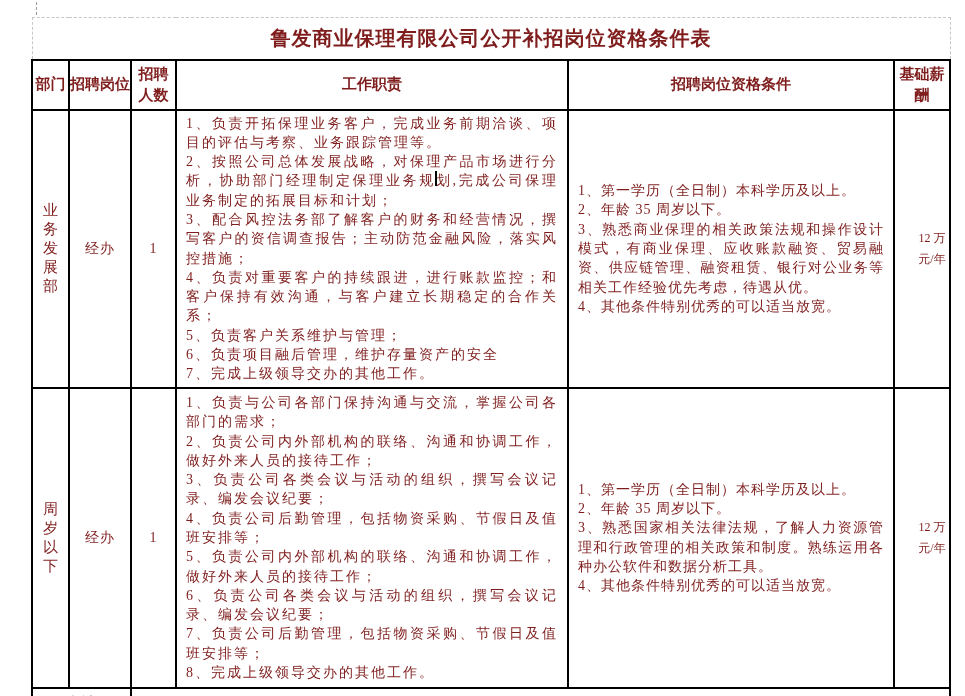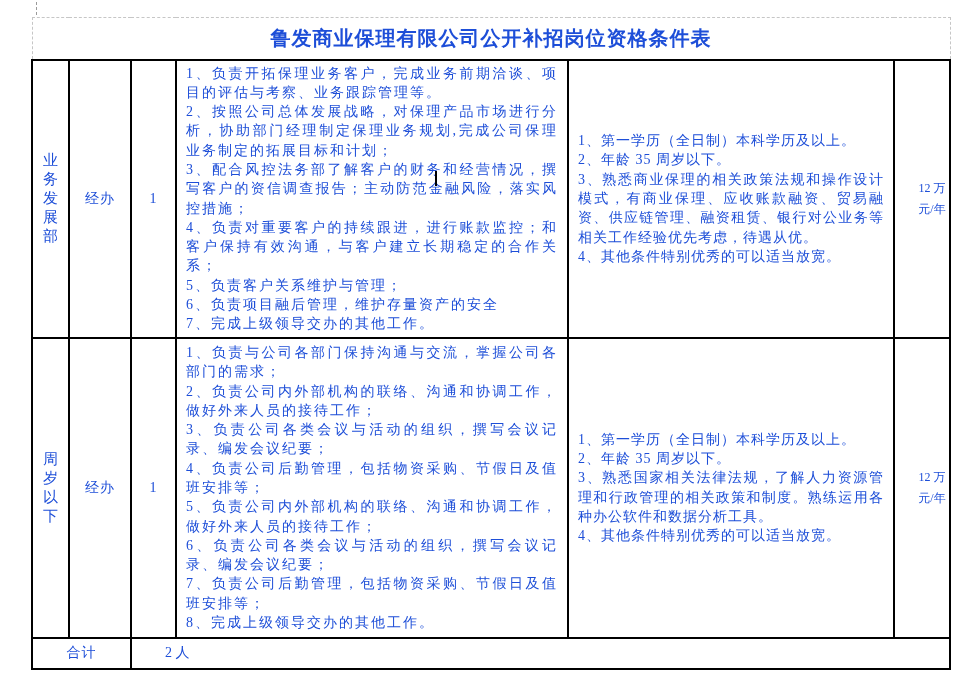--- a/index.html
+++ b/index.html
@@ -4,21 +4,21 @@
 <style>
   * { margin: 0; padding: 0; box-sizing: border-box; }
   html, body { background: #fff; }
   .page {
     position: relative;
     width: 965px;
     height: 696px;
     background: #ffffff;
     overflow: hidden;
     font-family: "Liberation Serif", "DejaVu Serif", serif;
-    color: #1d4ed8;
+    color: #7f1d1d;
   }
   table.doc {
     position: absolute;
     left: 31px;
     top: 17px;
     width: 918px;
     border-collapse: collapse;
     table-layout: fixed;
   }
   
@@ -124,20 +124,28 @@
       <col style="width:56px">
     </colgroup>
 
     <tbody>
         <tr>
       <td class="title-cell" colspan="6">鲁发商业保理有限公司公开补招岗位资格条件表</td>
     </tr>
 
     </tbody>
       <tbody class="solid">
+      <tr>
+        <th>部门</th>
+        <th>招聘岗位</th>
+        <th>招聘人数</th>
+        <th>工作职责</th>
+        <th>招聘岗位资格条件</th>
+        <th>基础薪酬</th>
+      </tr>
 
       <tr class="data-row-1">
         <td class="dept-cell">
           <div class="dept-vertical">业务发展部</div>
         </td>
         <td class="position-cell">经办</td>
         <td class="headcount-cell">1</td>
         <td class="duties-cell">1、负责开拓保理业务客户，完成业务前期洽谈、项目的评估与考察、业务跟踪管理等。
 2、按照公司总体发展战略，对保理产品市场进行分析，协助部门经理制定保理业务规划,完成公司保理业务制定的拓展目标和计划；
 3、配合风控法务部了解客户的财务和经营情况，撰写客户的资信调查报告；主动防范金融风险，落实风控措施；

